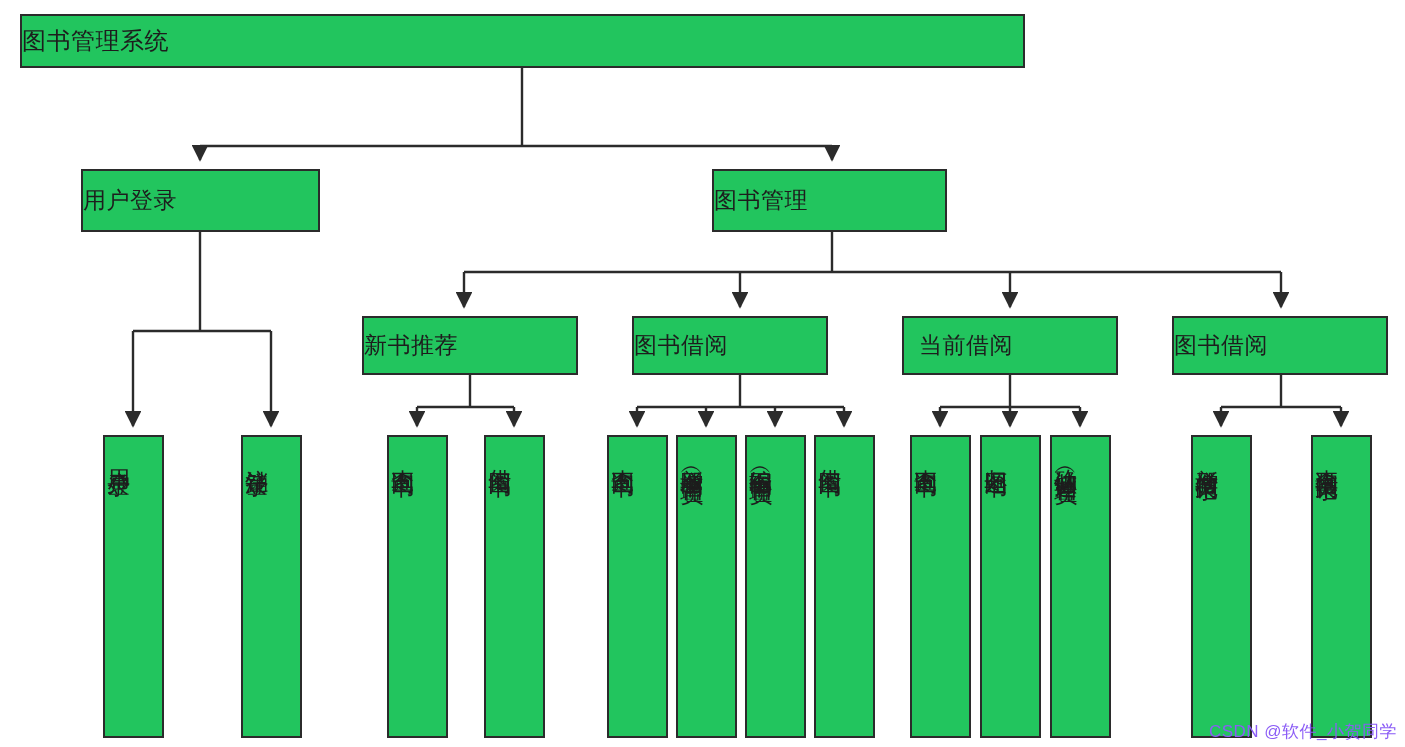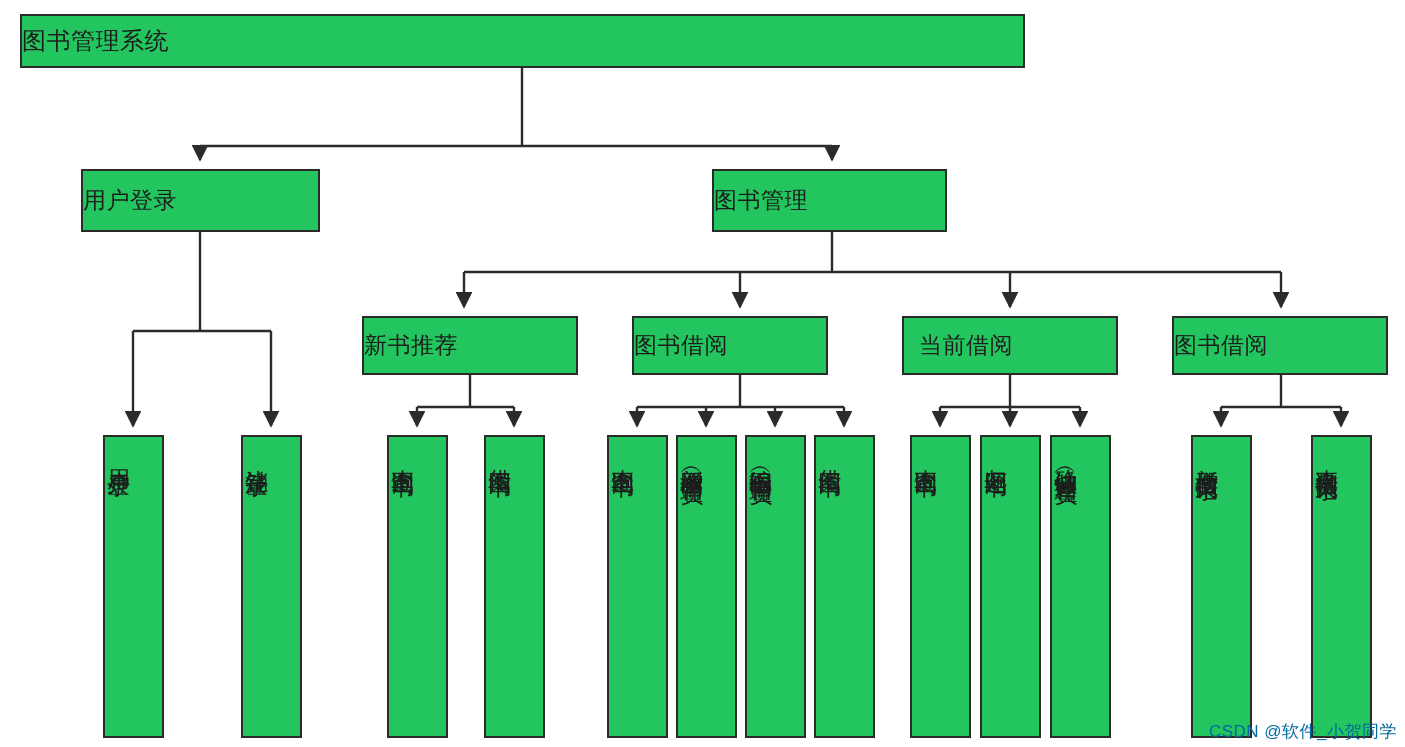--- a/index.html
+++ b/index.html
@@ -61,21 +61,21 @@
     line-height: 1.18;
     letter-spacing: 2px;
     white-space: normal;
     max-height: 282px;
   }
   .watermark {
     position: absolute;
     right: 8px;
     bottom: 4px;
     font-size: 17px;
-    color: #0369a1;
+    color: #8b5cf6;
     letter-spacing: 0.5px;
     white-space: nowrap;
     user-select: none;
   }
 </style>
 </head>
 <body>
 
 <div id="diagram-root">
 

